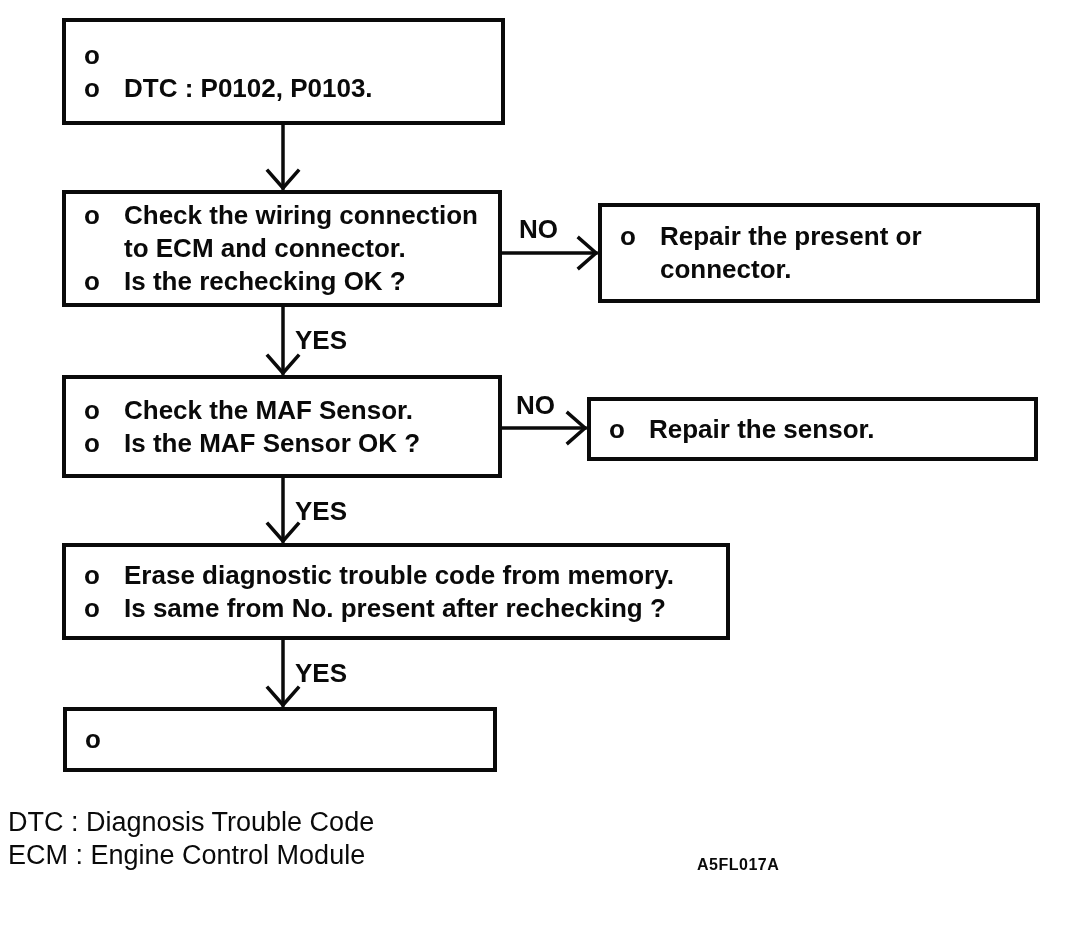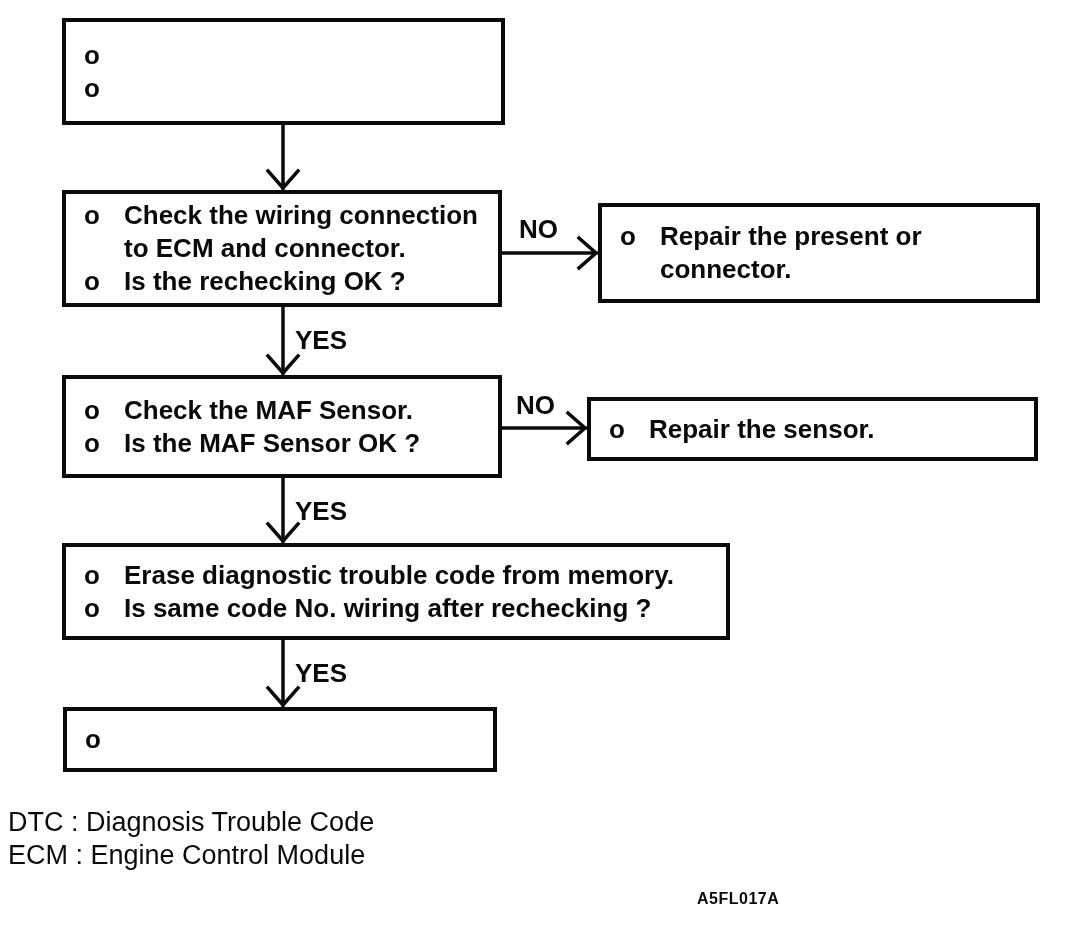--- a/index.html
+++ b/index.html
@@ -65,38 +65,39 @@
     left: 8px;
     top: 806px;
     font-size: 27px;
     font-weight: normal;
     line-height: 33px;
     white-space: nowrap;
   }
   .figure-code {
     position: absolute;
     left: 697px;
-    top: 890px;
+    top: 856px;
     font-size: 16px;
     font-weight: bold;
     letter-spacing: 0.5px;
     white-space: nowrap;
   }
 </style>
 </head>
 <body>
 
 <div class="canvas">
 
   <div class="box" style="left:62px; top:18px; width:443px; height:107px;">
     <div class="item">
       <span class="bullet">o</span>
     </div>
     <div class="item">
       <span class="bullet">o</span>
+      <span>DTC : P0102, P0103.</span>
     </div>
   </div>
 
   <div class="arrow" style="left:265px; top:125px;">
     <svg width="36" height="66" viewBox="0 0 36 66">
       <line x1="18" y1="0" x2="18" y2="63"></line>
       <polyline points="3,46 18,63 33,46"></polyline>
     </svg>
   </div>
 
@@ -174,21 +175,21 @@
     </svg>
   </div>
 
   <div class="box" style="left:62px; top:543px; width:668px; height:97px;">
     <div class="item">
       <span class="bullet">o</span>
       <span>Erase diagnostic trouble code from memory.</span>
     </div>
     <div class="item">
       <span class="bullet">o</span>
-      <span>Is same code No. wiring after rechecking ?</span>
+      <span>Is same from No. present after rechecking ?</span>
     </div>
   </div>
 
   <div class="flow-label" style="left:295px; top:660px;">YES</div>
   <div class="arrow" style="left:265px; top:640px;">
     <svg width="36" height="68" viewBox="0 0 36 68">
       <line x1="18" y1="0" x2="18" y2="65"></line>
       <polyline points="3,48 18,65 33,48"></polyline>
     </svg>
   </div>

